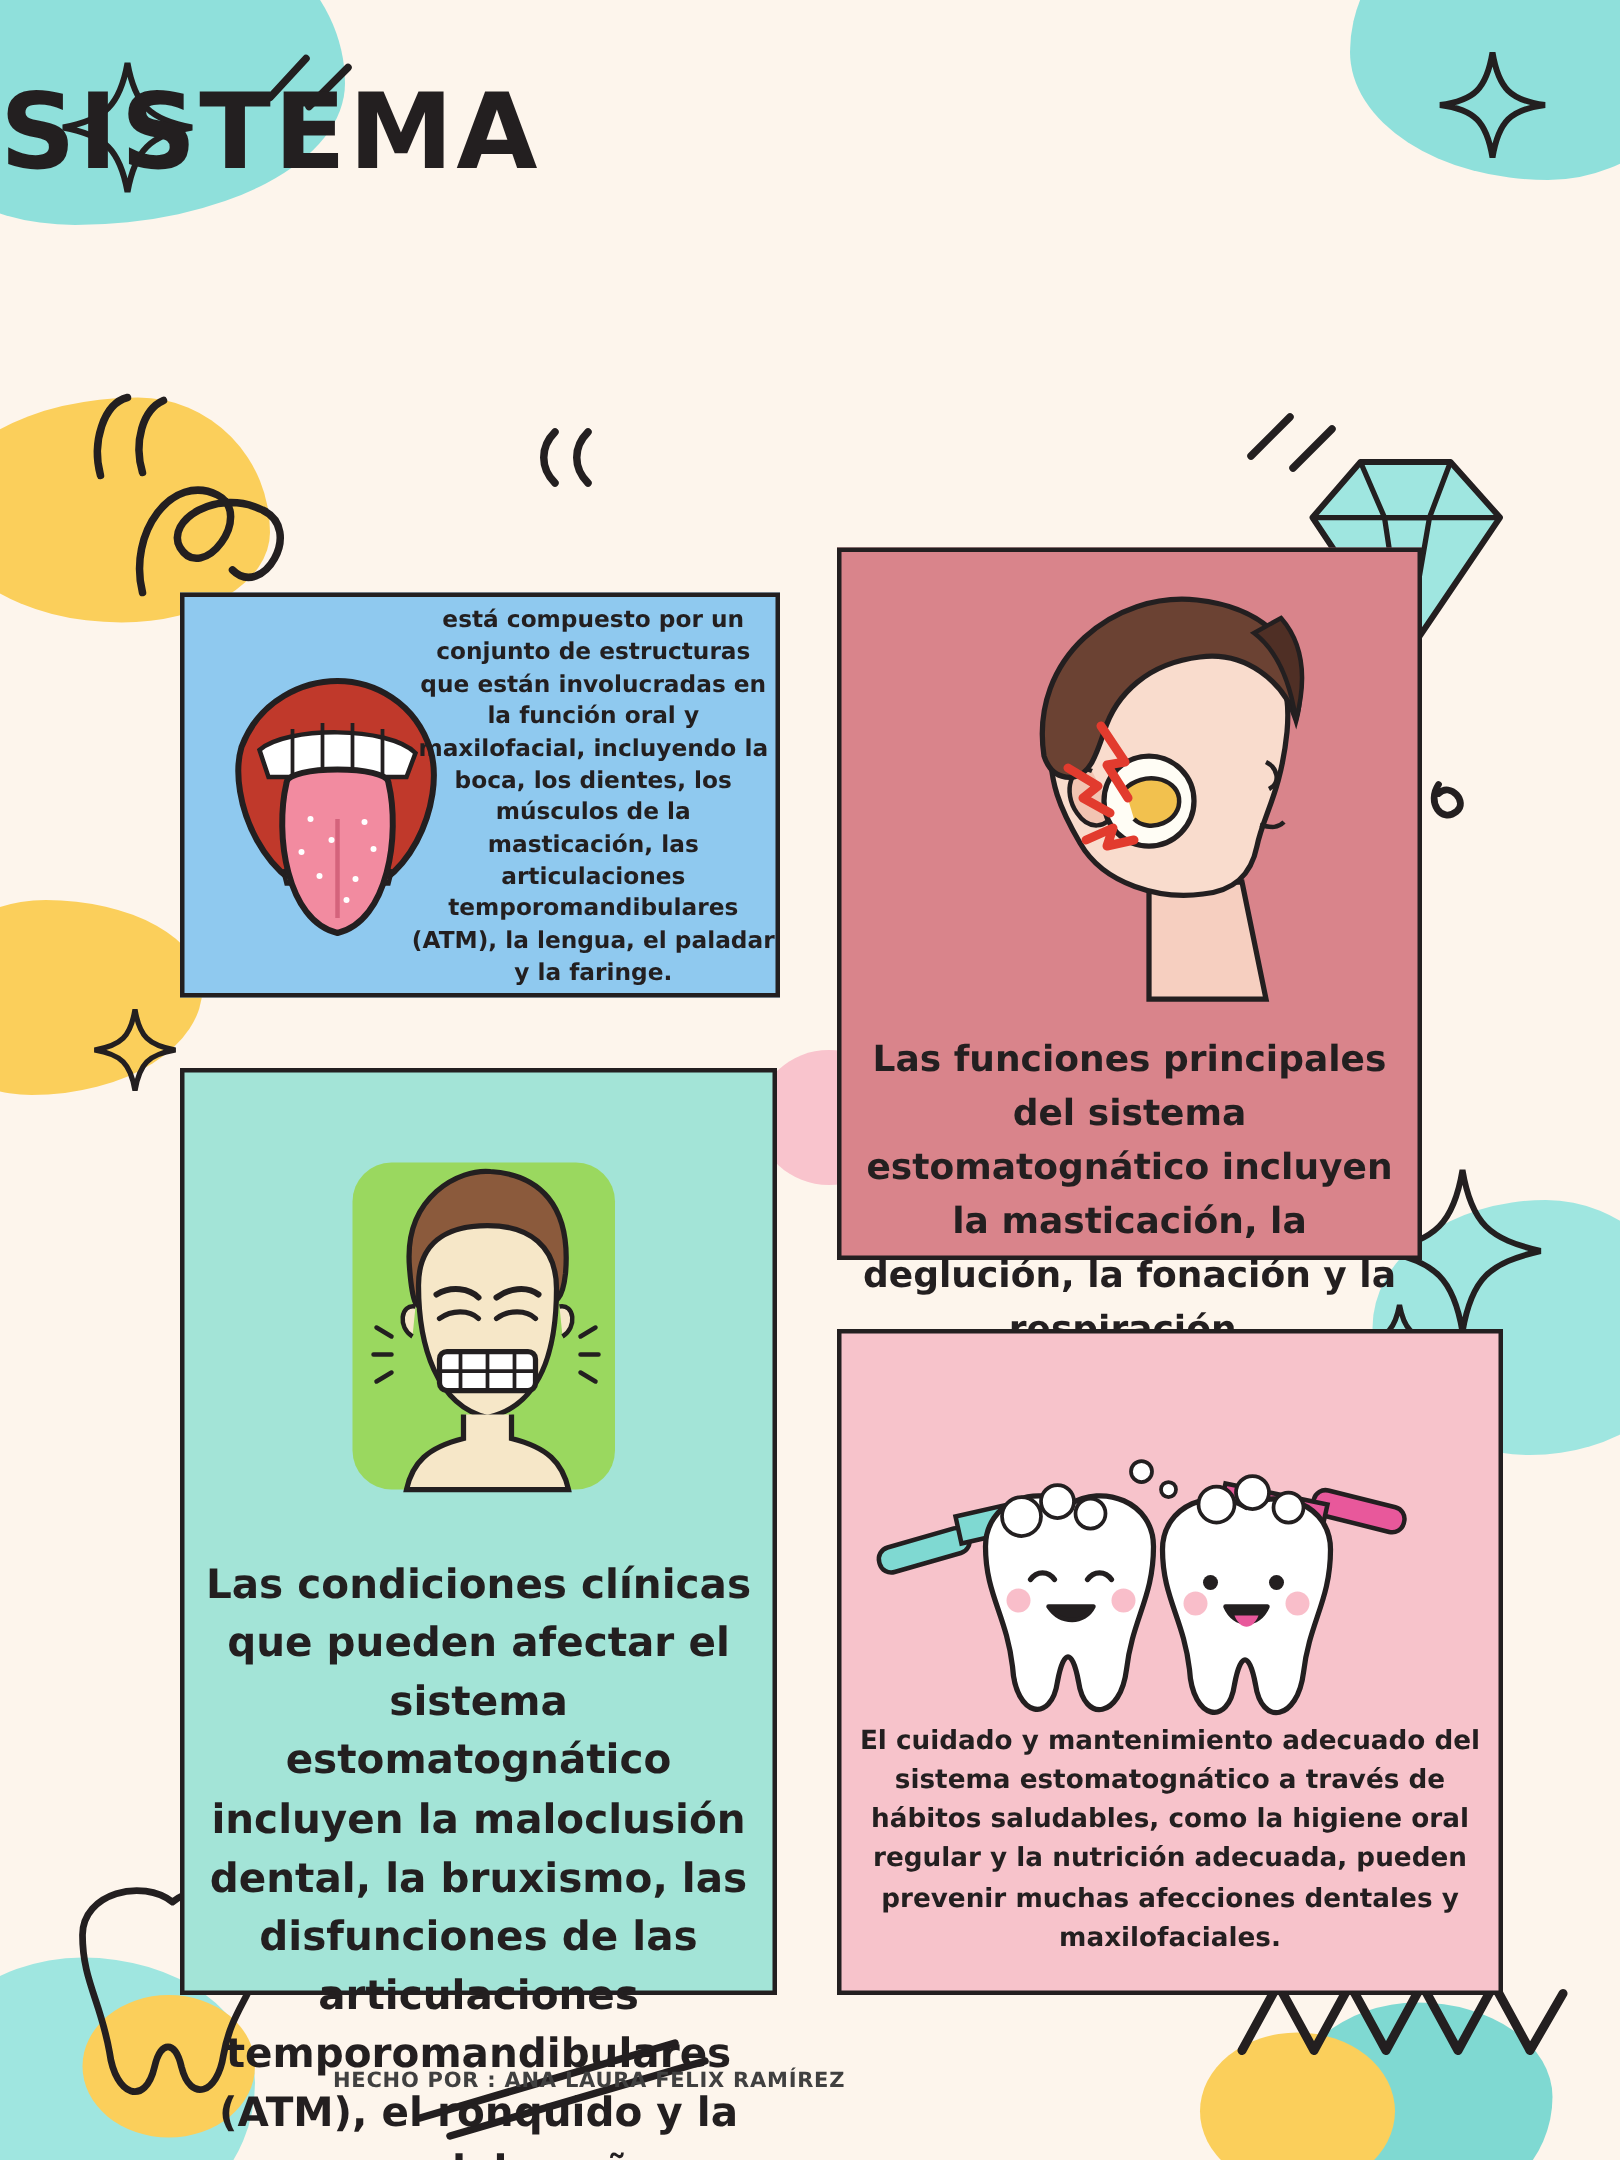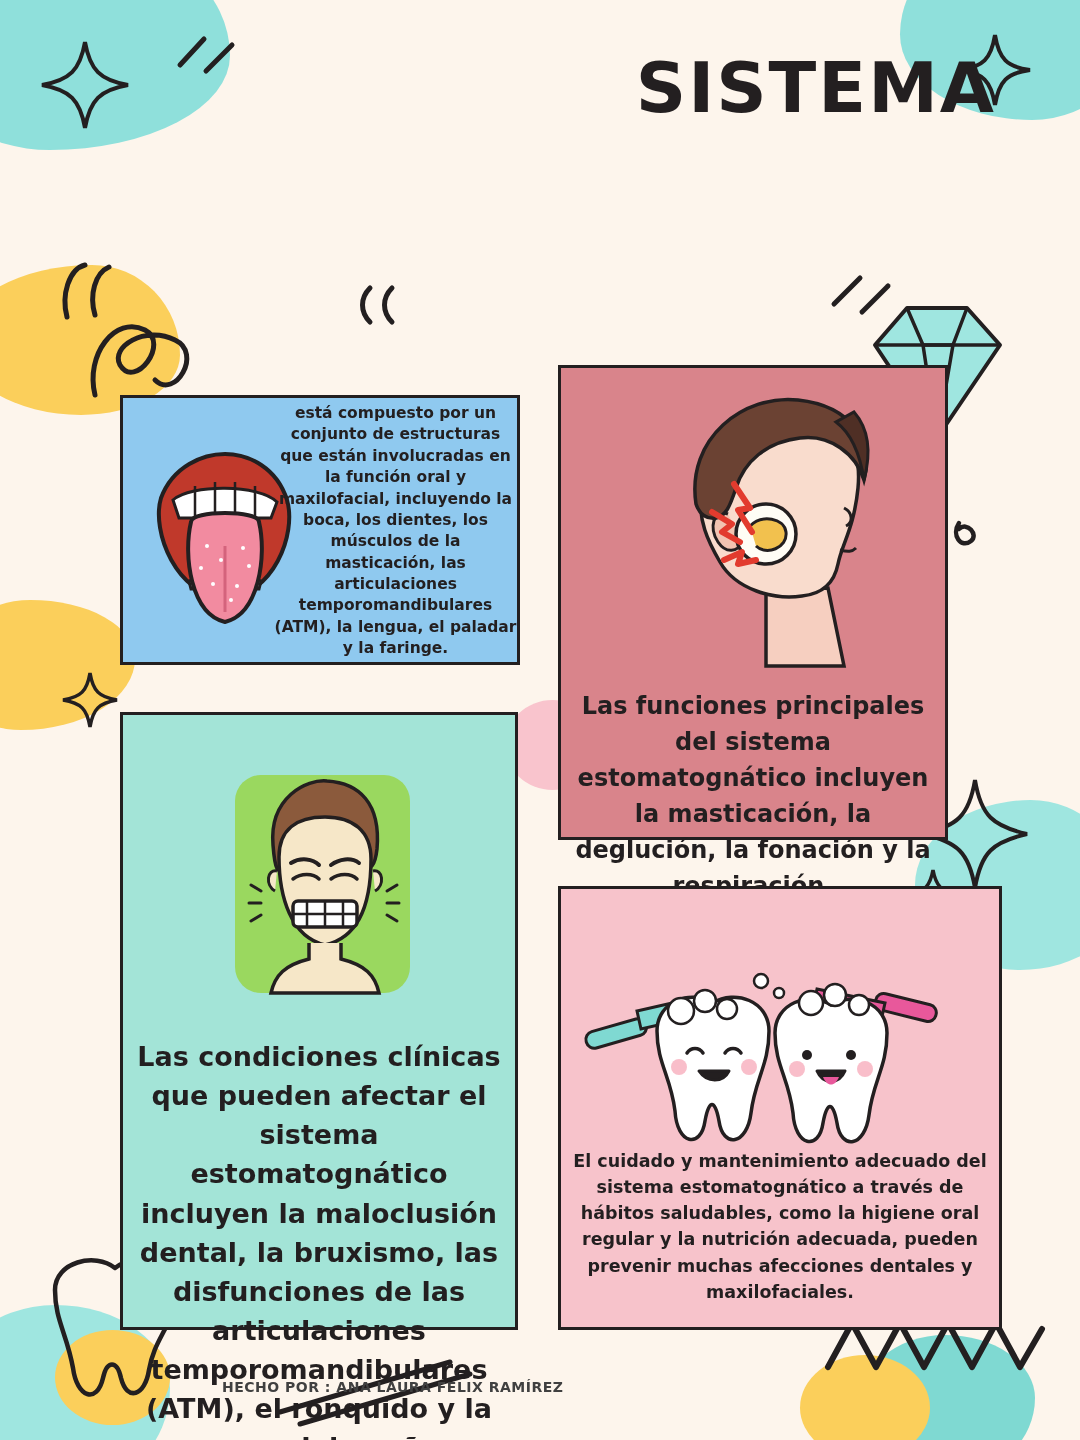--- a/index.html
+++ b/index.html
@@ -52,21 +52,21 @@
     background: #7fd9d2; border-radius: 50% 50% 45% 55% / 55% 45% 55% 45%;
   }
   .blob-yellow-br {
     right: 150px; bottom: -20px; width: 130px; height: 105px;
     background: #fbcf5b; border-radius: 50%;
   }
 
   
   .title-wrap {
     position: absolute; top: 55px; left: 0; width: 996px;
-    text-align: right; z-index: 6;
+    text-align: left; z-index: 6;
   }
   .title-line {
     font-family: "DejaVu Sans", sans-serif;
     font-weight: bold;
     color: #231f20;
     letter-spacing: 2px;
     line-height: 0.95;
   }
   .title-1 { font-size: 70px; }
   .title-2 { font-size: 78px; margin-top: 6px; }

